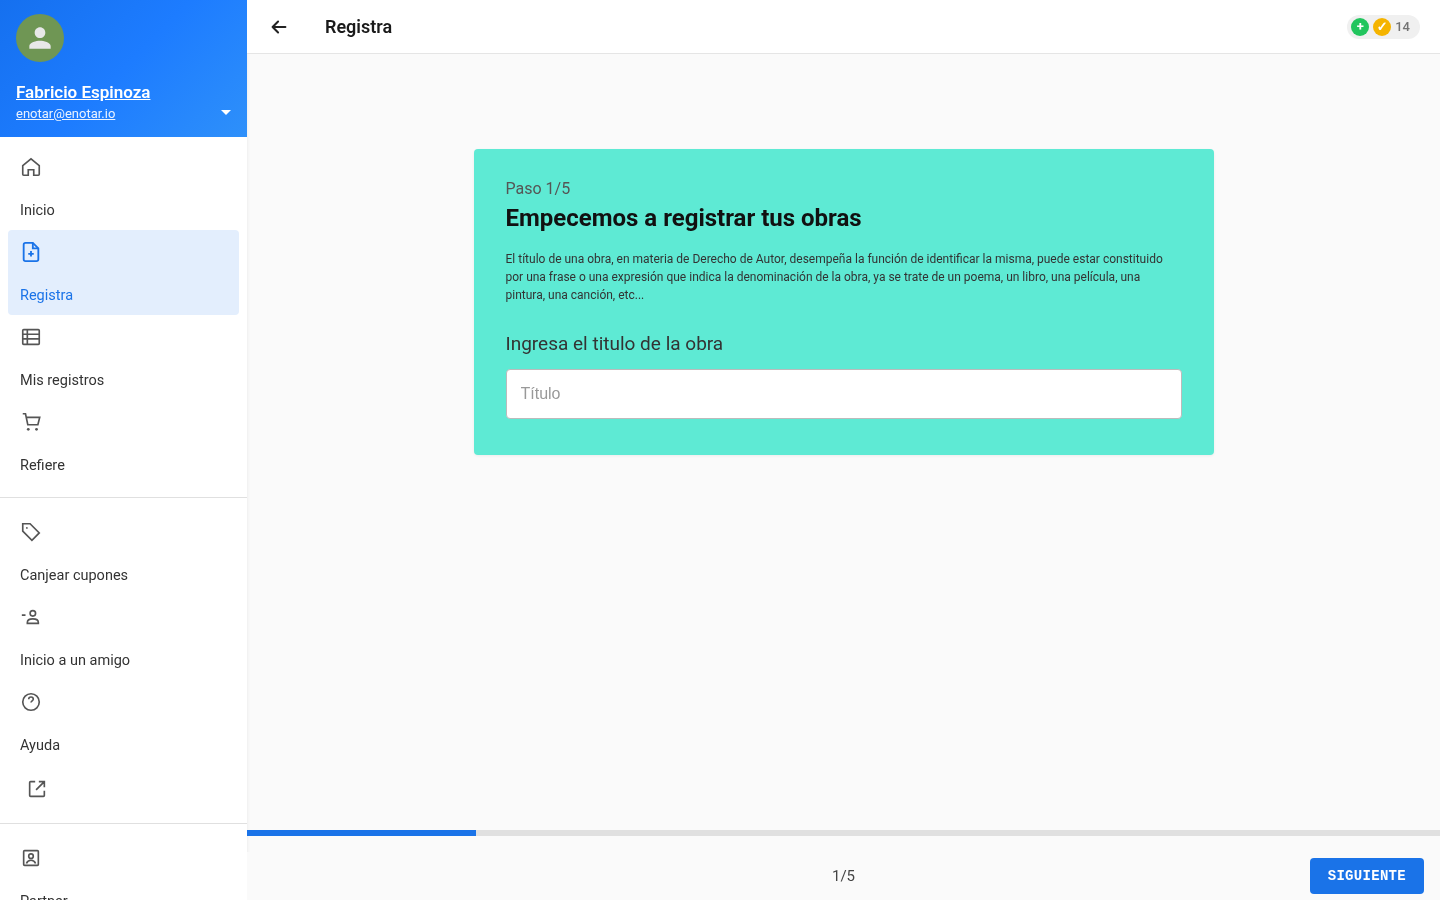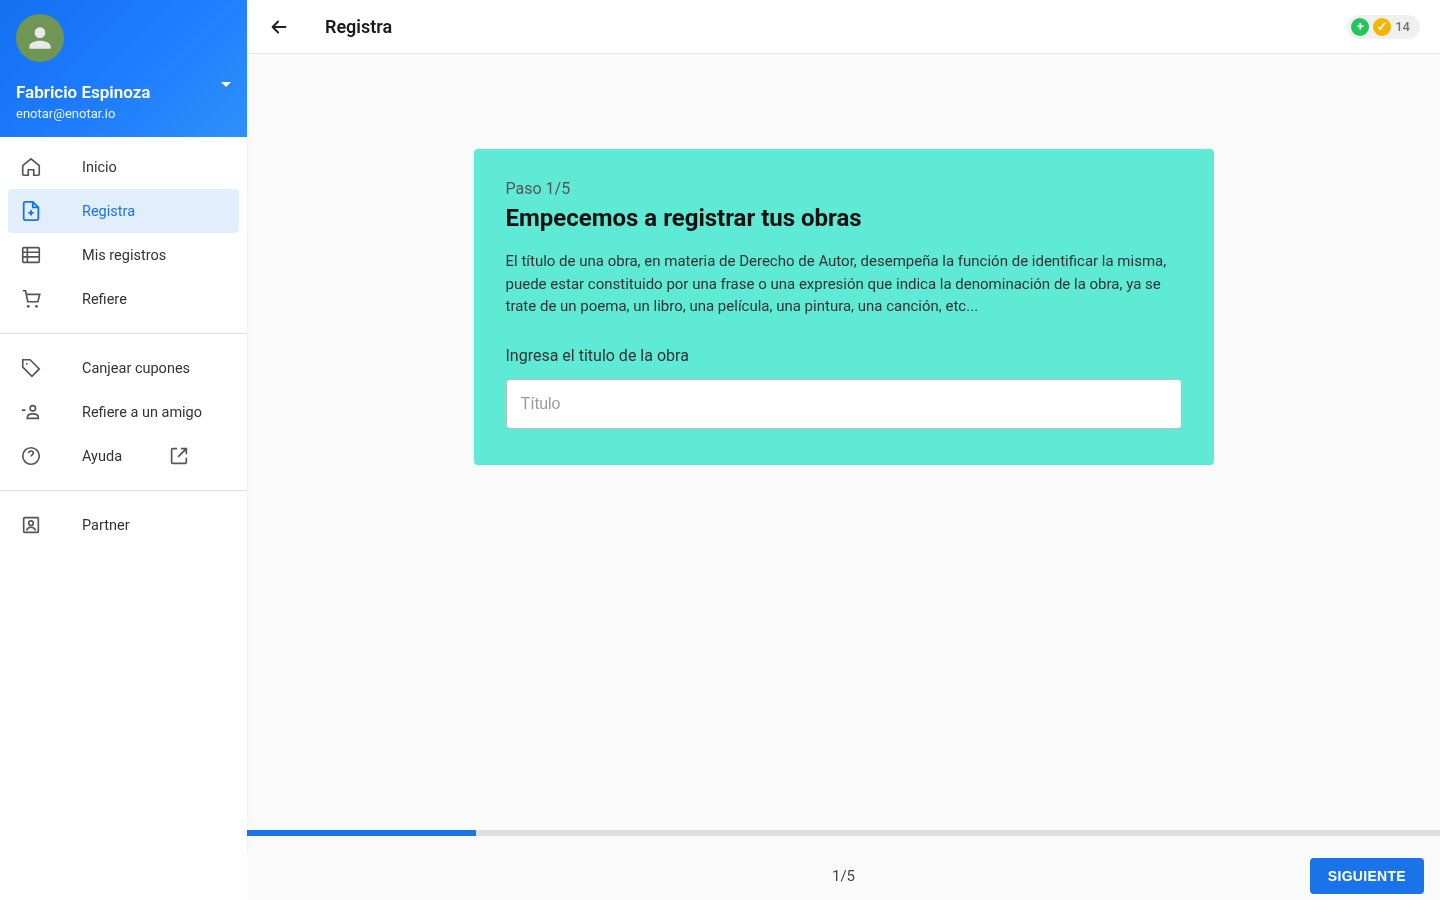--- a/index.html
+++ b/index.html
@@ -38,21 +38,23 @@
   justify-content: center;
   margin-bottom: 20px;
 }
 .avatar svg {
   width: 32px;
   height: 32px;
   fill: #e8e8e8;
 }
 .user-row {
   display: flex;
+  align-items: flex-end;
   justify-content: space-between;
+  text-decoration: underline;
 }
 .user-name {
   font-size: 17px;
   font-weight: 600;
   margin-bottom: 4px;
 }
 .user-email {
   font-size: 13px;
   opacity: 0.9;
 }
@@ -62,26 +64,26 @@
   border-left: 5px solid transparent;
   border-right: 5px solid transparent;
   border-top: 5px solid white;
   margin-bottom: 6px;
 }
 .nav-section {
   padding: 8px 0;
 }
 .nav-item {
   display: flex;
-  align-items: center;
   padding: 11px 20px;
   cursor: pointer;
   color: #333;
   font-size: 14.5px;
-  gap: 40px;
+  gap: 24px;
+  flex-direction: column;
 }
 .nav-item.active {
   background: #e3eefd;
   color: #1a73e8;
   border-radius: 4px;
   margin: 0 8px;
   padding: 11px 12px;
 }
 .nav-item.active .icon svg {
   stroke: #1a73e8;
@@ -185,27 +187,27 @@
   color: #555;
   margin-bottom: 6px;
 }
 .card-title {
   font-size: 24px;
   font-weight: 700;
   color: #111;
   margin-bottom: 18px;
 }
 .card-desc {
-  font-size: 15px;
+  font-size: 12px;
   color: #333;
   line-height: 1.5;
   margin-bottom: 28px;
 }
 .input-label {
-  font-size: 16px;
+  font-size: 19px;
   color: #333;
   margin-bottom: 14px;
   display: block;
 }
 .title-input {
   width: 100%;
   padding: 15px 14px;
   font-size: 16px;
   border: 1px solid #bbb;
   border-radius: 4px;
@@ -247,20 +249,21 @@
   right: 16px;
   background: #1a73e8;
   color: white;
   border: none;
   padding: 10px 18px;
   font-size: 14px;
   font-weight: 600;
   letter-spacing: 0.3px;
   border-radius: 4px;
   cursor: pointer;
+  font-family: Liberation Mono, monospace;
 }
 </style>
 </head>
 <body>
 
 <div class="sidebar">
   <div class="sidebar-header">
     <div class="avatar">
       <svg viewBox="0 0 24 24">
           <path d="M12 12c2.2 0 4-1.8 4-4s-1.8-4-4-4-4 1.8-4 4 1.8 4 4 4zm0 2c-2.7 0-8 1.3-8 4v2h16v-2c0-2.7-5.3-4-8-4z"></path>
@@ -327,21 +330,21 @@
         </span>
       <span>Canjear cupones</span>
     </div>
     <div class="nav-item">
       <span class="icon">
           <svg viewBox="0 0 24 24">
             <circle cx="14" cy="8" r="3" fill="none"></circle>
             <path d="M8 18c0-2.5 2.7-4 6-4s6 1.5 6 4v1H8zM4 11v-2m-2 1h4"></path>
           </svg>
         </span>
-      <span>Refiere a un amigo</span>
+      <span>Inicio a un amigo</span>
     </div>
     <div class="nav-item">
       <span class="icon">
           <svg viewBox="0 0 24 24">
             <circle cx="12" cy="12" r="9" fill="none"></circle>
             <path d="M9.5 9a2.5 2.5 0 0 1 5 0c0 1.5-2.5 2-2.5 3.5M12 17h.01"></path>
           </svg>
         </span>
       <span>Ayuda</span>
       <span class="icon ext-icon">

